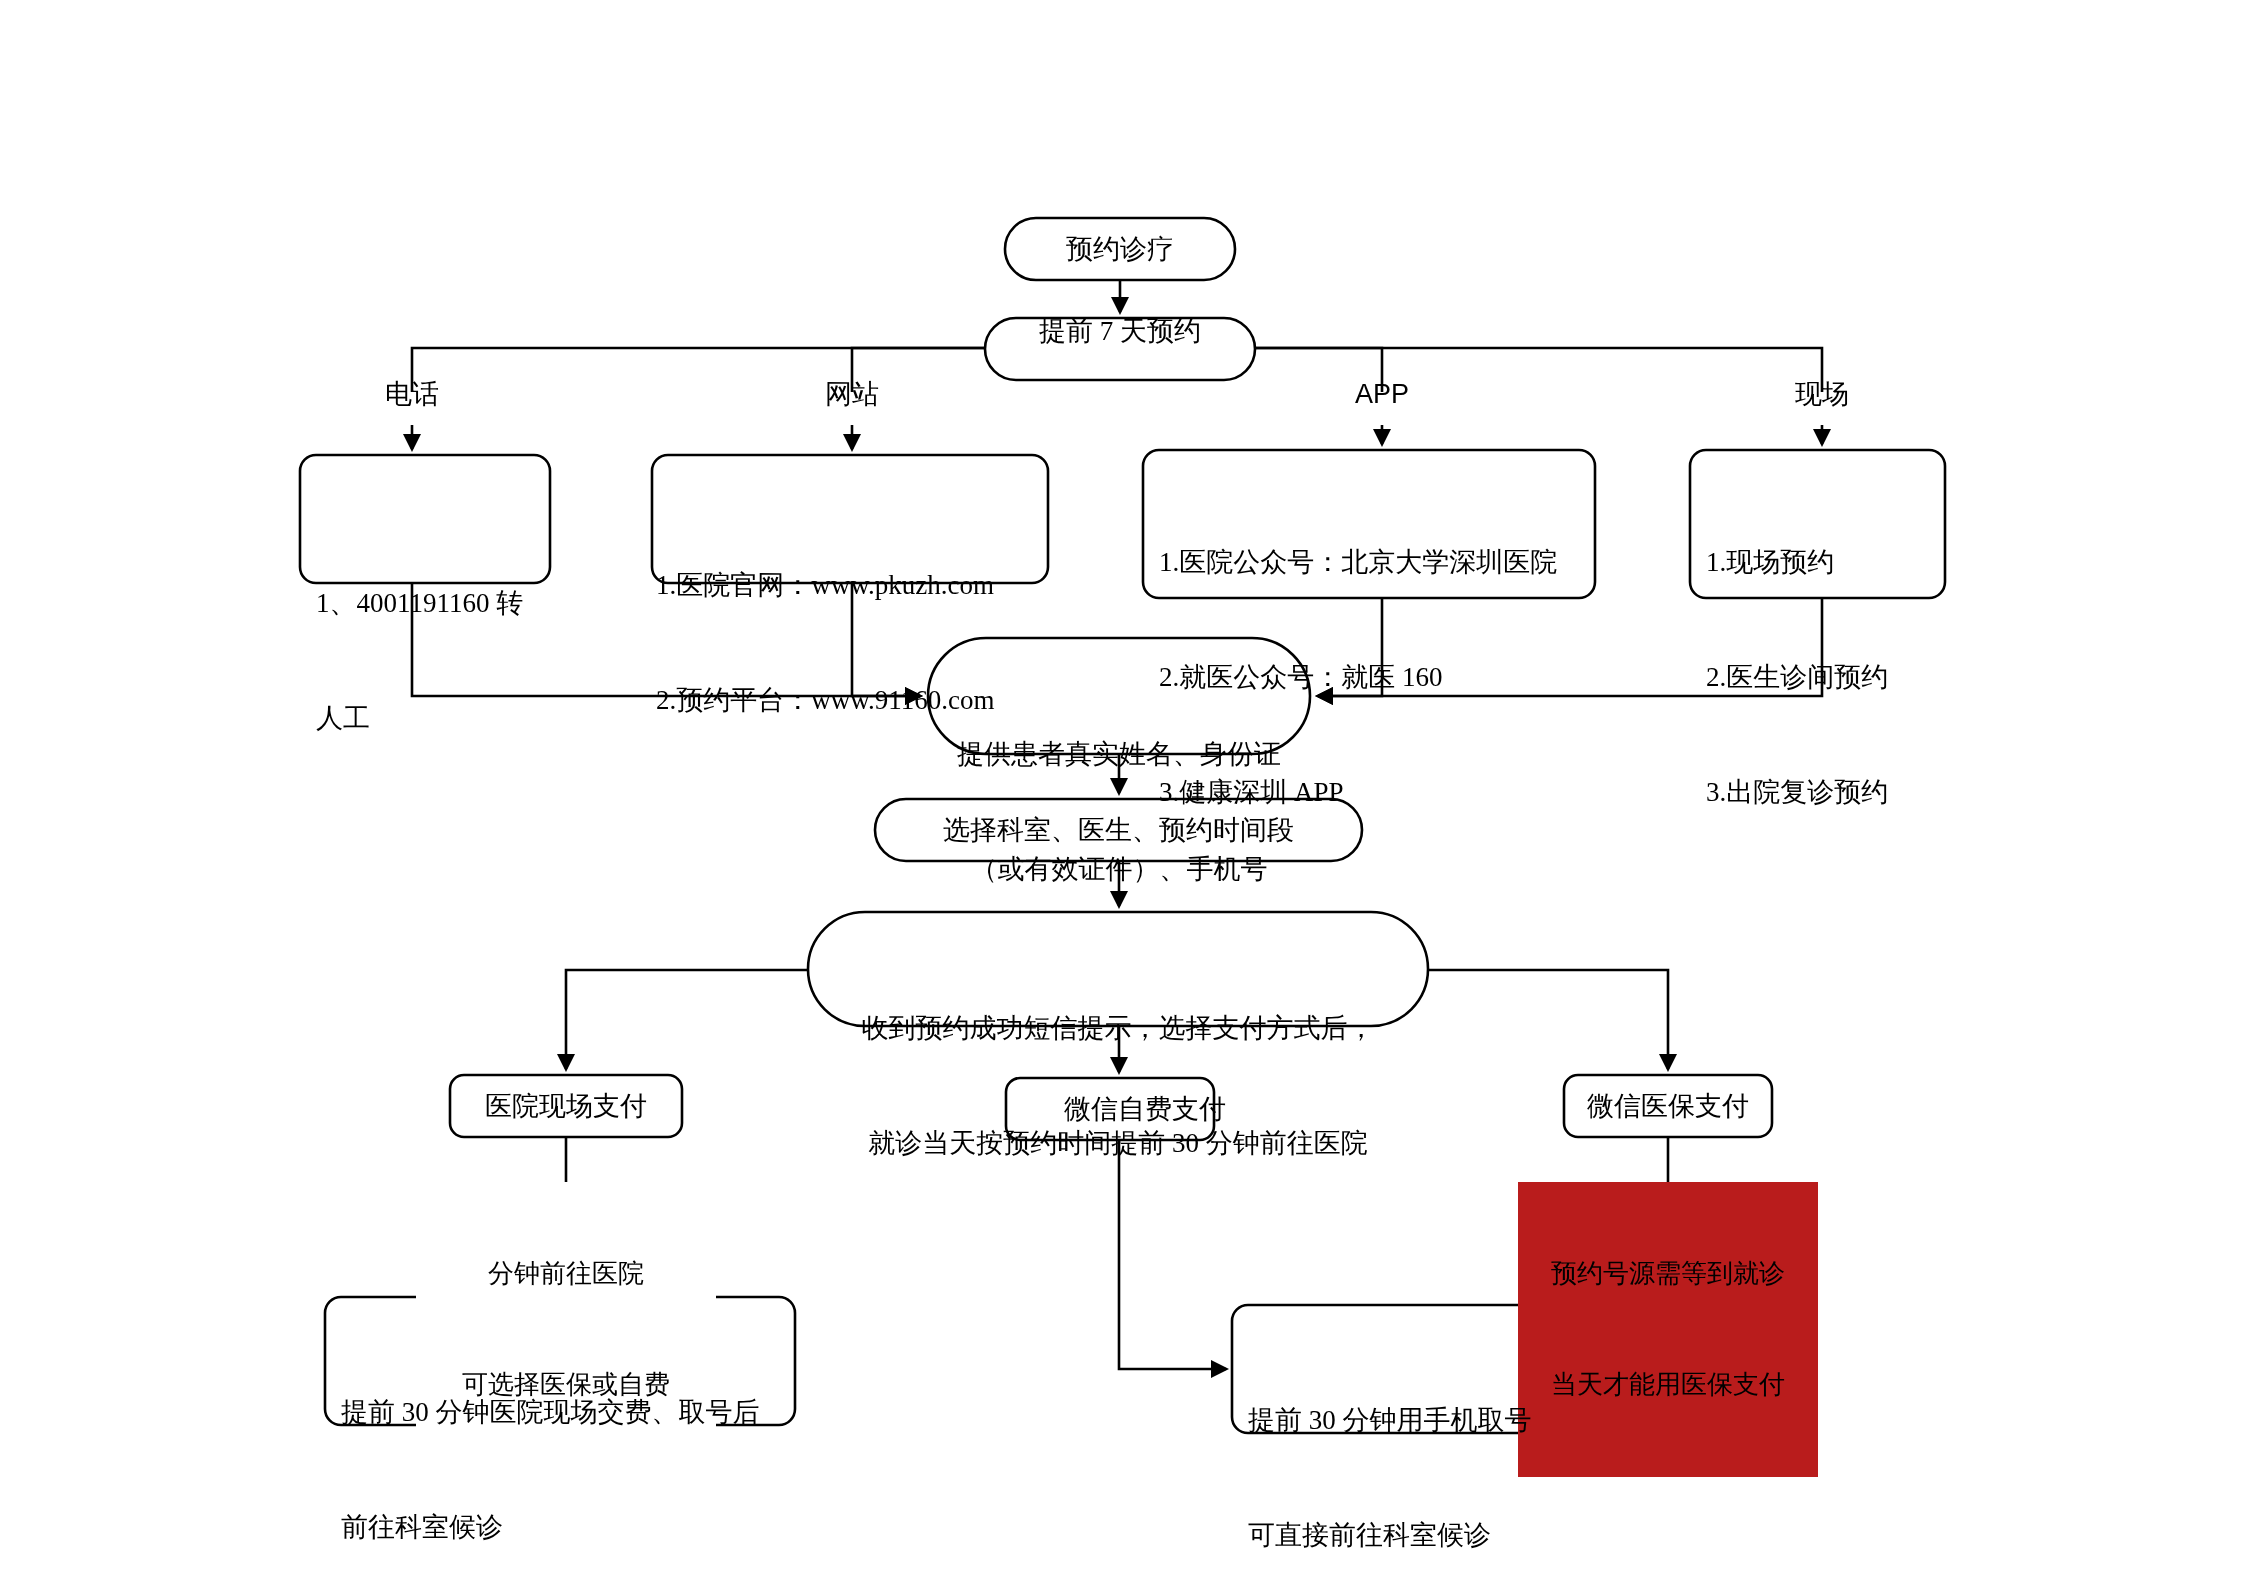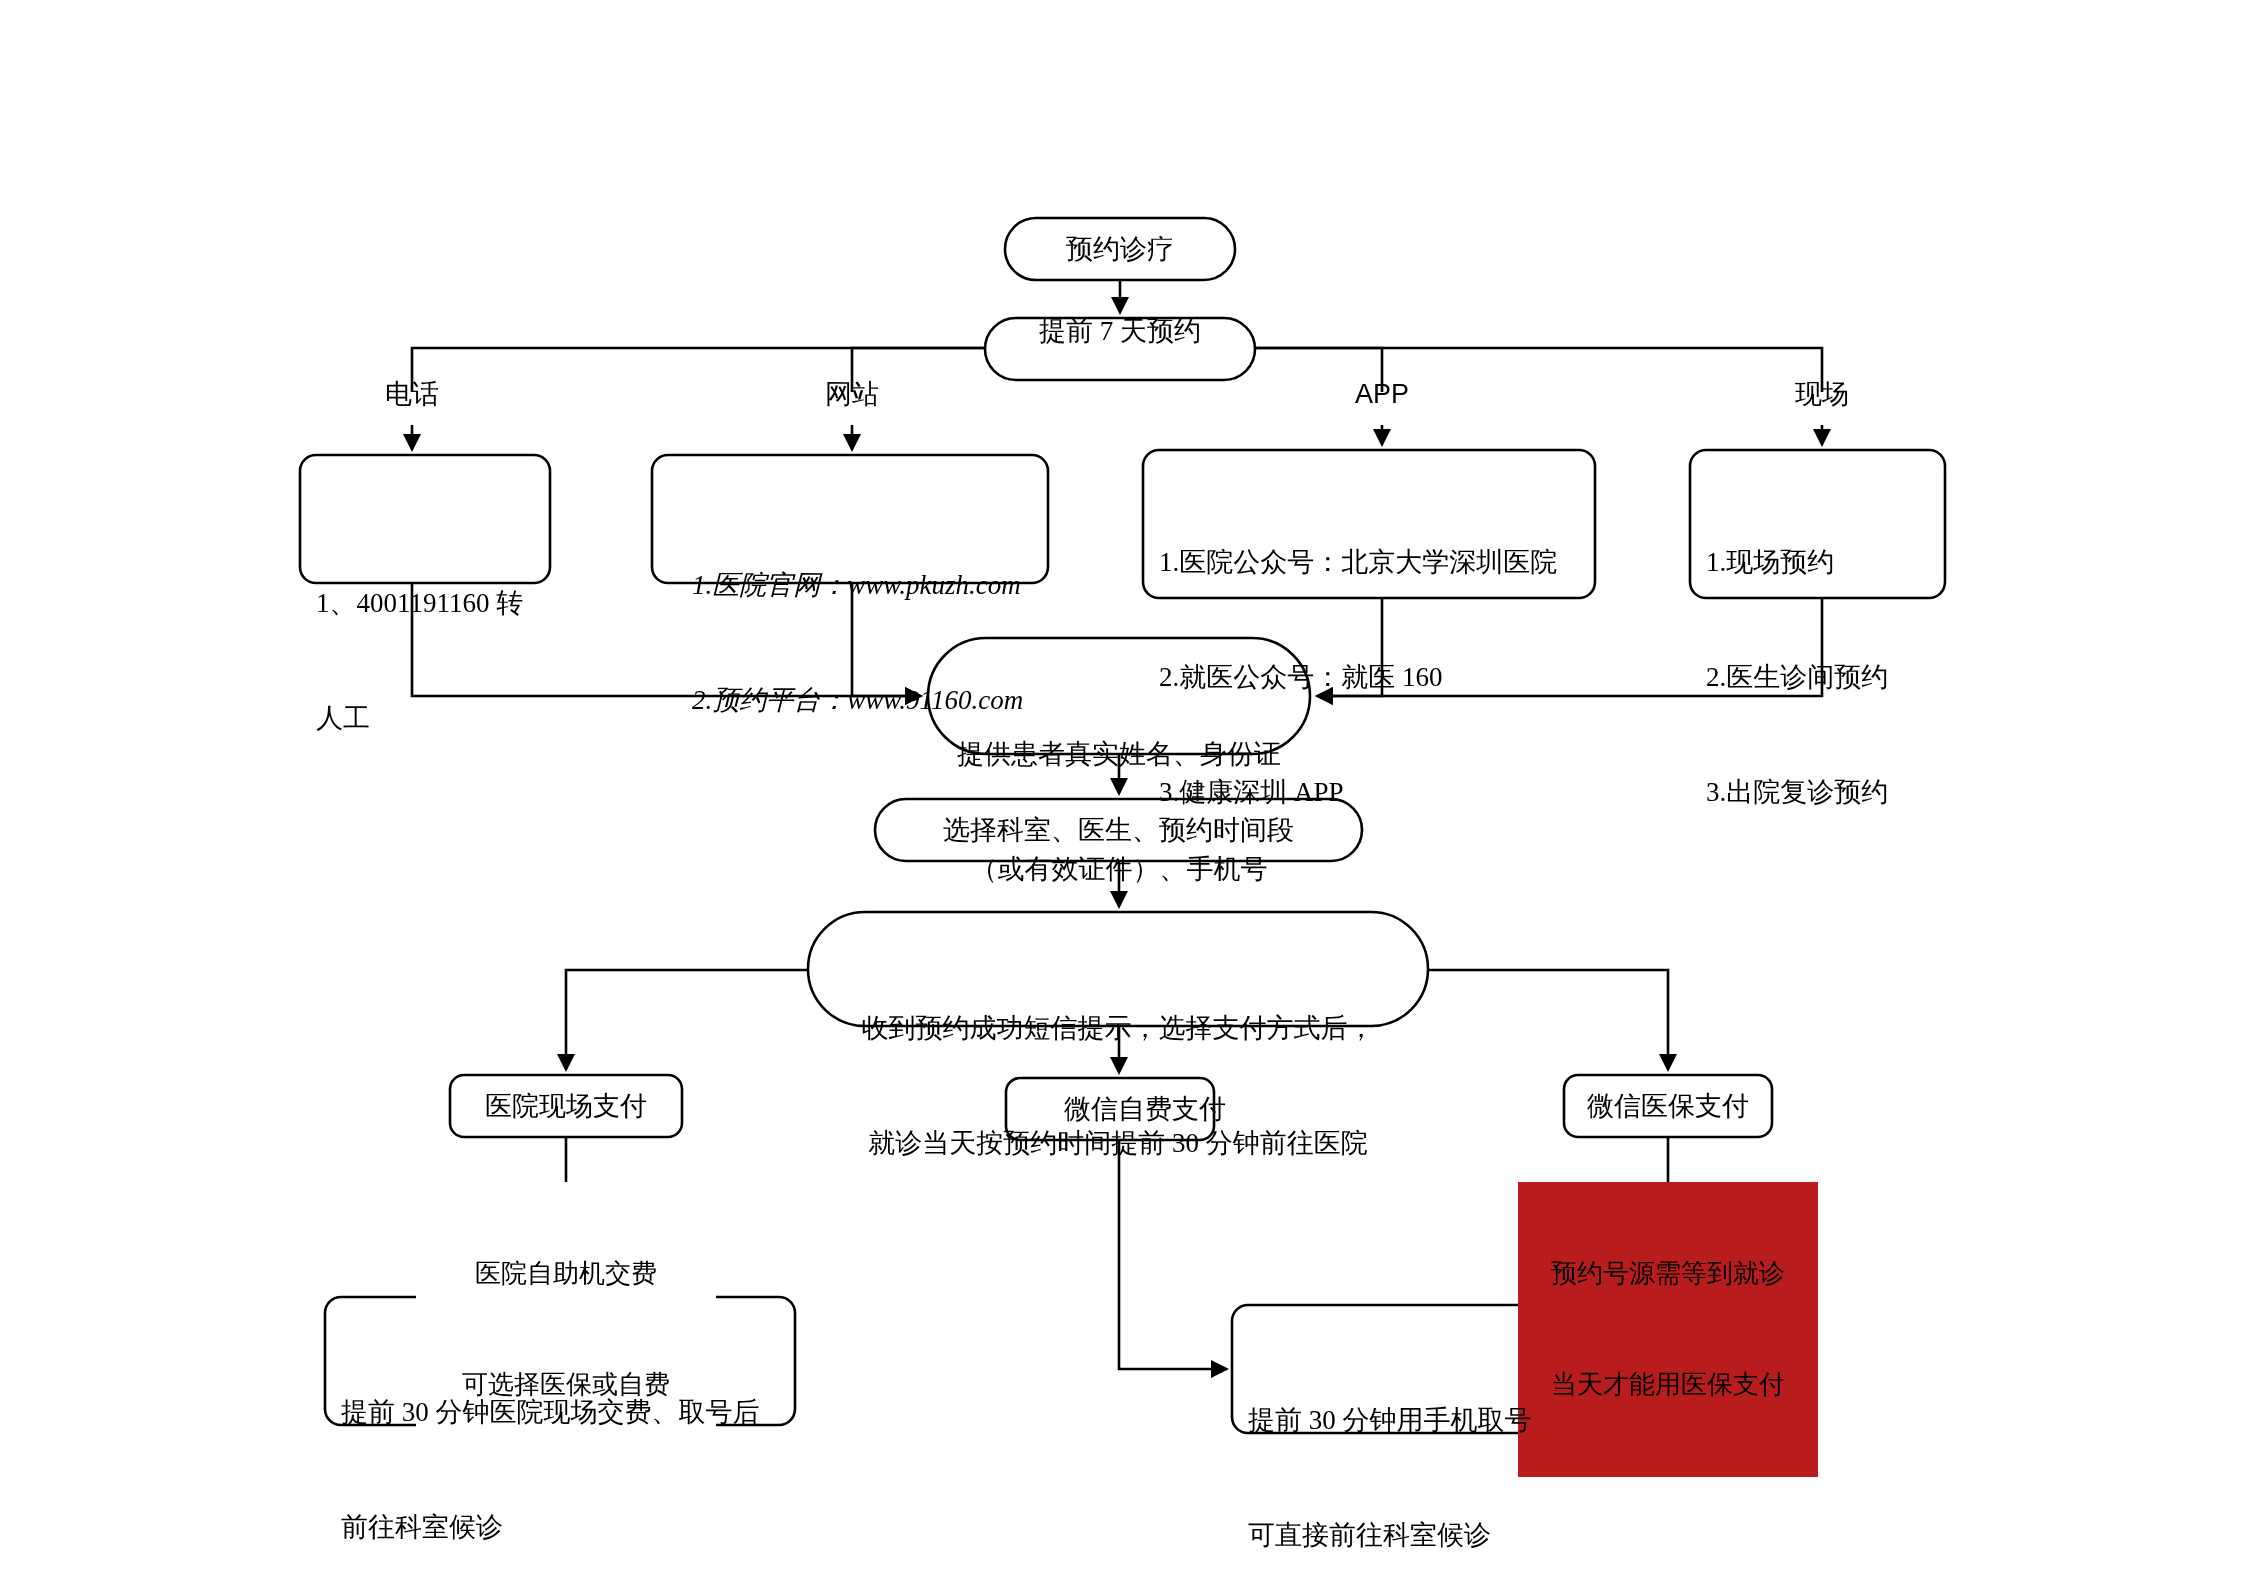--- a/index.html
+++ b/index.html
@@ -154,21 +154,21 @@
   </div>
   <div class="label-wrap" style="left:1762px; top:372px; width:120px; height:44px;">
     <span class="nodetext center t-edge" style="position:static;">现场</span>
   </div>
 
   <div class="nodetext t-box" style="left:316px; top:507px; width:240px;">
     <div>1、4001191160 转</div>
     <div>人工</div>
   </div>
 
-  <div class="nodetext t-box" style="left:692px; top:489px; width:390px;font-style:italic;">
+  <div class="nodetext t-box" style="left:656px; top:489px; width:390px;">
     <div>1.医院官网：www.pkuzh.com</div>
     <div>2.预约平台：www.91160.com</div>
   </div>
 
   <div class="nodetext t-box" style="left:1159px; top:466px; width:450px;">
     <div>1.医院公众号：北京大学深圳医院</div>
     <div>2.就医公众号：就医 160</div>
     <div>3.健康深圳 APP</div>
   </div>
 
@@ -196,21 +196,21 @@
     <span class="nodetext center t-box" style="position:static;">医院现场支付</span>
   </div>
   <div class="label-wrap" style="left:1006px; top:1078px; width:208px; height:62px;padding-left:35px;">
     <span class="nodetext center t-box" style="position:static;">微信自费支付</span>
   </div>
   <div class="label-wrap" style="left:1564px; top:1075px; width:208px; height:62px;">
     <span class="nodetext center t-box" style="position:static;">微信医保支付</span>
   </div>
 
   <div class="nodetext center t-note" style="left:416px; top:1182px; width:300px; background:#ffffff;">
-    <div>医院自助机交费</div>
+    <div>分钟前往医院</div>
     <div>可选择医保或自费</div>
   </div>
   <div class="nodetext center t-note" style="left:1518px; top:1182px; width:300px; background:#b91c1c;">
     <div>预约号源需等到就诊</div>
     <div>当天才能用医保支付</div>
   </div>
 
   <div class="nodetext t-box" style="left:341px; top:1316px; width:460px;">
     <div>提前 30 分钟医院现场交费、取号后</div>
     <div>前往科室候诊</div>

